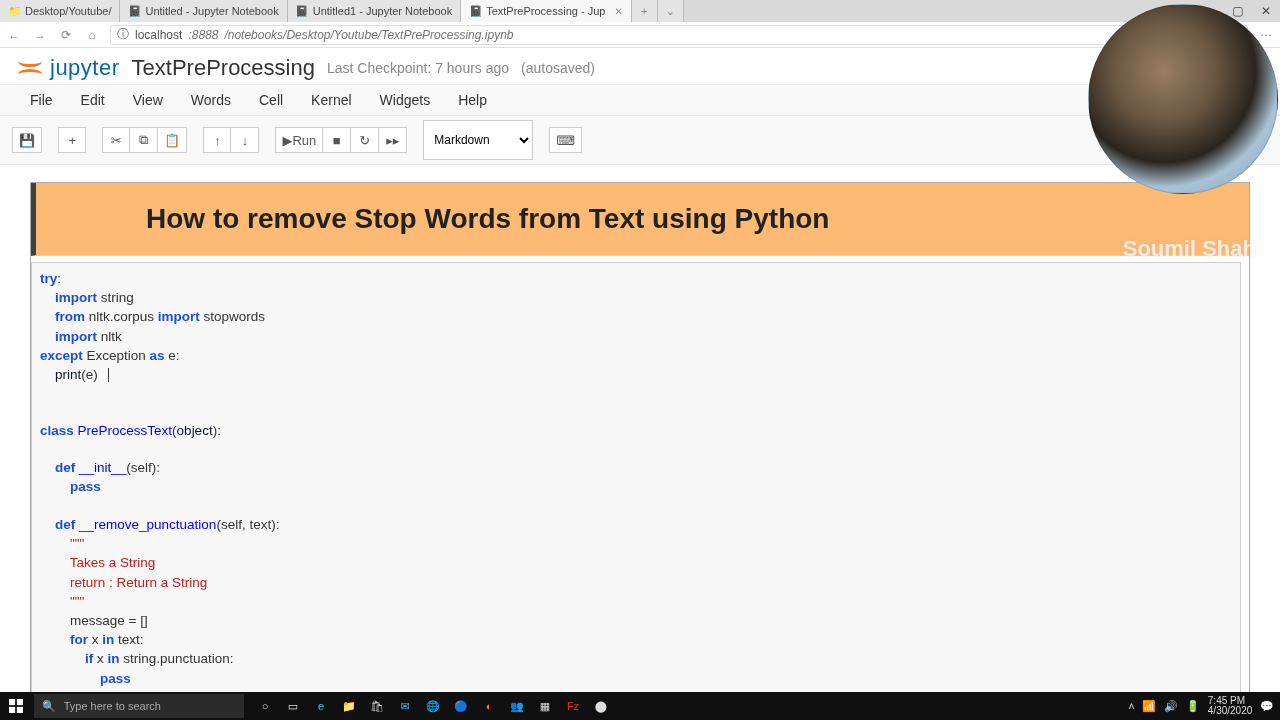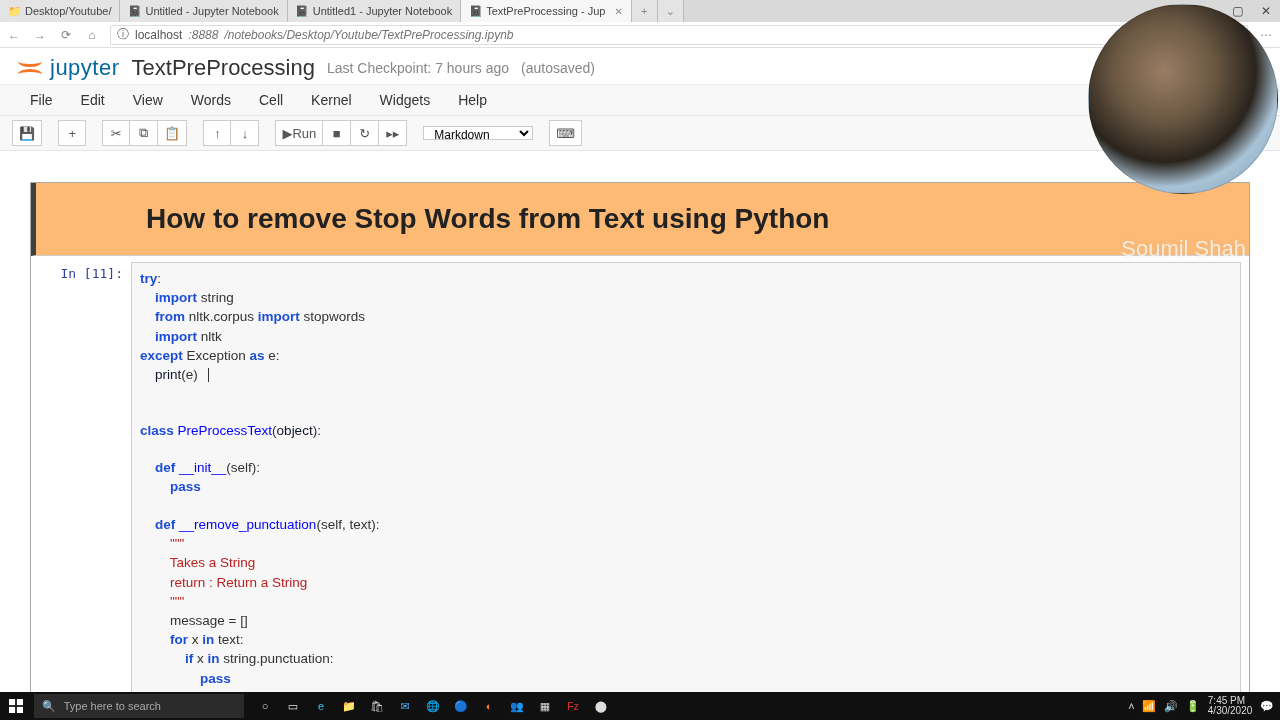--- a/index.html
+++ b/index.html
@@ -38,21 +38,21 @@
 .menubar { display: flex; align-items: center; padding: 0 16px; height: 32px; border-top: 1px solid #eee; border-bottom: 1px solid #e5e5e5; background: #f8f8f8; font-size: 14px; color: #333; }
 .menubar .menu-item { padding: 0 14px; cursor: default; }
 .menubar .trusted { margin-left: auto; border: 1px solid #ddd; padding: 2px 8px; font-size: 12px; color: #666; background: #fff; }
 
 
 .toolbar { display: flex; align-items: center; padding: 4px 12px; gap: 4px; border-bottom: 1px solid #e5e5e5; background: #f8f8f8; }
 .tb-group { display: flex; }
 .tb-btn { border: 1px solid #ccc; background: #fff; height: 26px; min-width: 28px; display: flex; align-items: center; justify-content: center; font-size: 13px; color: #555; padding: 0 6px; }
 .tb-btn + .tb-btn { border-left: none; }
 .tb-sep { width: 8px; }
-.cell-type { height: 14px; border: 1px solid #ccc; background: #fff; font-size: 12px; padding: 0 6px; width: 110px; }
+.cell-type { height: 40px; border: 1px solid #ccc; background: #fff; font-size: 12px; padding: 0 6px; width: 110px; }
 
 
 .nb-area { position: absolute; top: 170px; bottom: 28px; left: 0; right: 0; overflow: hidden; background: #fff; padding: 12px 30px 0 30px; }
 .nb-inner { border: 1px solid #ababab; border-top: 1px solid #ababab; box-shadow: 0 1px 3px rgba(0,0,0,0.05); background: #fff; min-height: 100%; }
 
 
 .md-cell { border-left: 5px solid #404040; padding: 20px 20px 20px 110px; border-bottom: 1px solid #cfcfcf; position: relative; background:#fdba74; }
 .md-cell h1 { font-size: 28px; font-weight: 700; color: #222; }
 
 
@@ -60,21 +60,21 @@
 .prompt { width: 100px; text-align: right; padding: 4px 8px 0 0; font-family: "Consolas", monospace; font-size: 13px; color: #303F9F; flex-shrink: 0; }
 .code-input { flex: 1; border: 1px solid #cfcfcf; background: #f7f7f7; padding: 6px 8px; font-family: "Consolas", monospace; font-size: 13.5px; line-height: 1.35; color: #333; white-space: pre; overflow: hidden; }
 .kw { color: #1d4ed8; font-weight: bold; }
 .bi { color: #0f172a; }
 .str { color: #BA2121; }
 .cls { color: #0000FF; }
 .fn { color: #0000FF; }
 .caret { border-left: 1px solid #333; display:inline-block; height: 14px; vertical-align: middle; margin-left: 10px; }
 
 
-.watermark { position: absolute; right: 34px; top: 236px; font-size: 22px; color: rgba(255,255,255,0.7); text-shadow: 0 0 4px rgba(180,180,180,0.4); font-weight: 400; pointer-events:none; }
+.watermark { position: absolute; right: 24px; top: 236px; font-size: 22px; color: rgba(255,255,255,0.7); text-shadow: 0 0 4px rgba(180,180,180,0.4); font-weight: 700; pointer-events:none; }
 
 
 .webcam { position: absolute; top: 4px; right: 2px; width: 190px; height: 190px; border-radius: 50%; background: radial-gradient(circle at 40% 35%, #9a7d63 0%, #6b5843 30%, #2a241d 55%, #a9c3d6 70%, #7497b4 100%); overflow: hidden; border: 1px solid rgba(0,0,0,0.15); }
 
 
 .taskbar { position: absolute; bottom: 0; left: 0; right: 0; height: 28px; background: #101010; display: flex; align-items: center; font-size: 11px; color: #ddd; }
 .taskbar .start { width: 32px; display:flex; align-items:center; justify-content:center; }
 .taskbar .start svg { width: 14px; height: 14px; }
 .taskbar .search { display: flex; align-items: center; background: #2b2b2b; height: 24px; width: 210px; padding: 0 8px; gap: 8px; color: #aaa; margin: 0 2px; }
 .taskbar .tb-icons { display: flex; align-items: center; gap: 2px; margin-left: 6px; }
@@ -185,21 +185,20 @@
       <button class="tb-btn">⌨</button>
     </div>
 </div>
 
 <div class="nb-area">
   <div class="nb-inner">
     <div class="md-cell">
       <h1>How to remove Stop Words from Text using Python</h1>
     </div>
     <div class="code-cell">
-      <div class="prompt">In [11]:</div>
       <div class="code-input"><span class="kw">try</span><span>:</span>
 <span>    </span><span class="kw">import</span><span> string</span>
 <span>    </span><span class="kw">from</span><span> nltk.corpus </span><span class="kw">import</span><span> stopwords</span>
 <span>    </span><span class="kw">import</span><span> nltk</span>
 <span class="kw">except</span><span> Exception </span><span class="kw">as</span><span> e:</span>
 <span>    </span><span class="bi">print</span><span>(e)</span><span class="caret"></span>
 
 
 <span class="kw">class</span><span> </span><span class="cls">PreProcessText</span><span>(</span><span class="bi">object</span><span>):</span>
 

